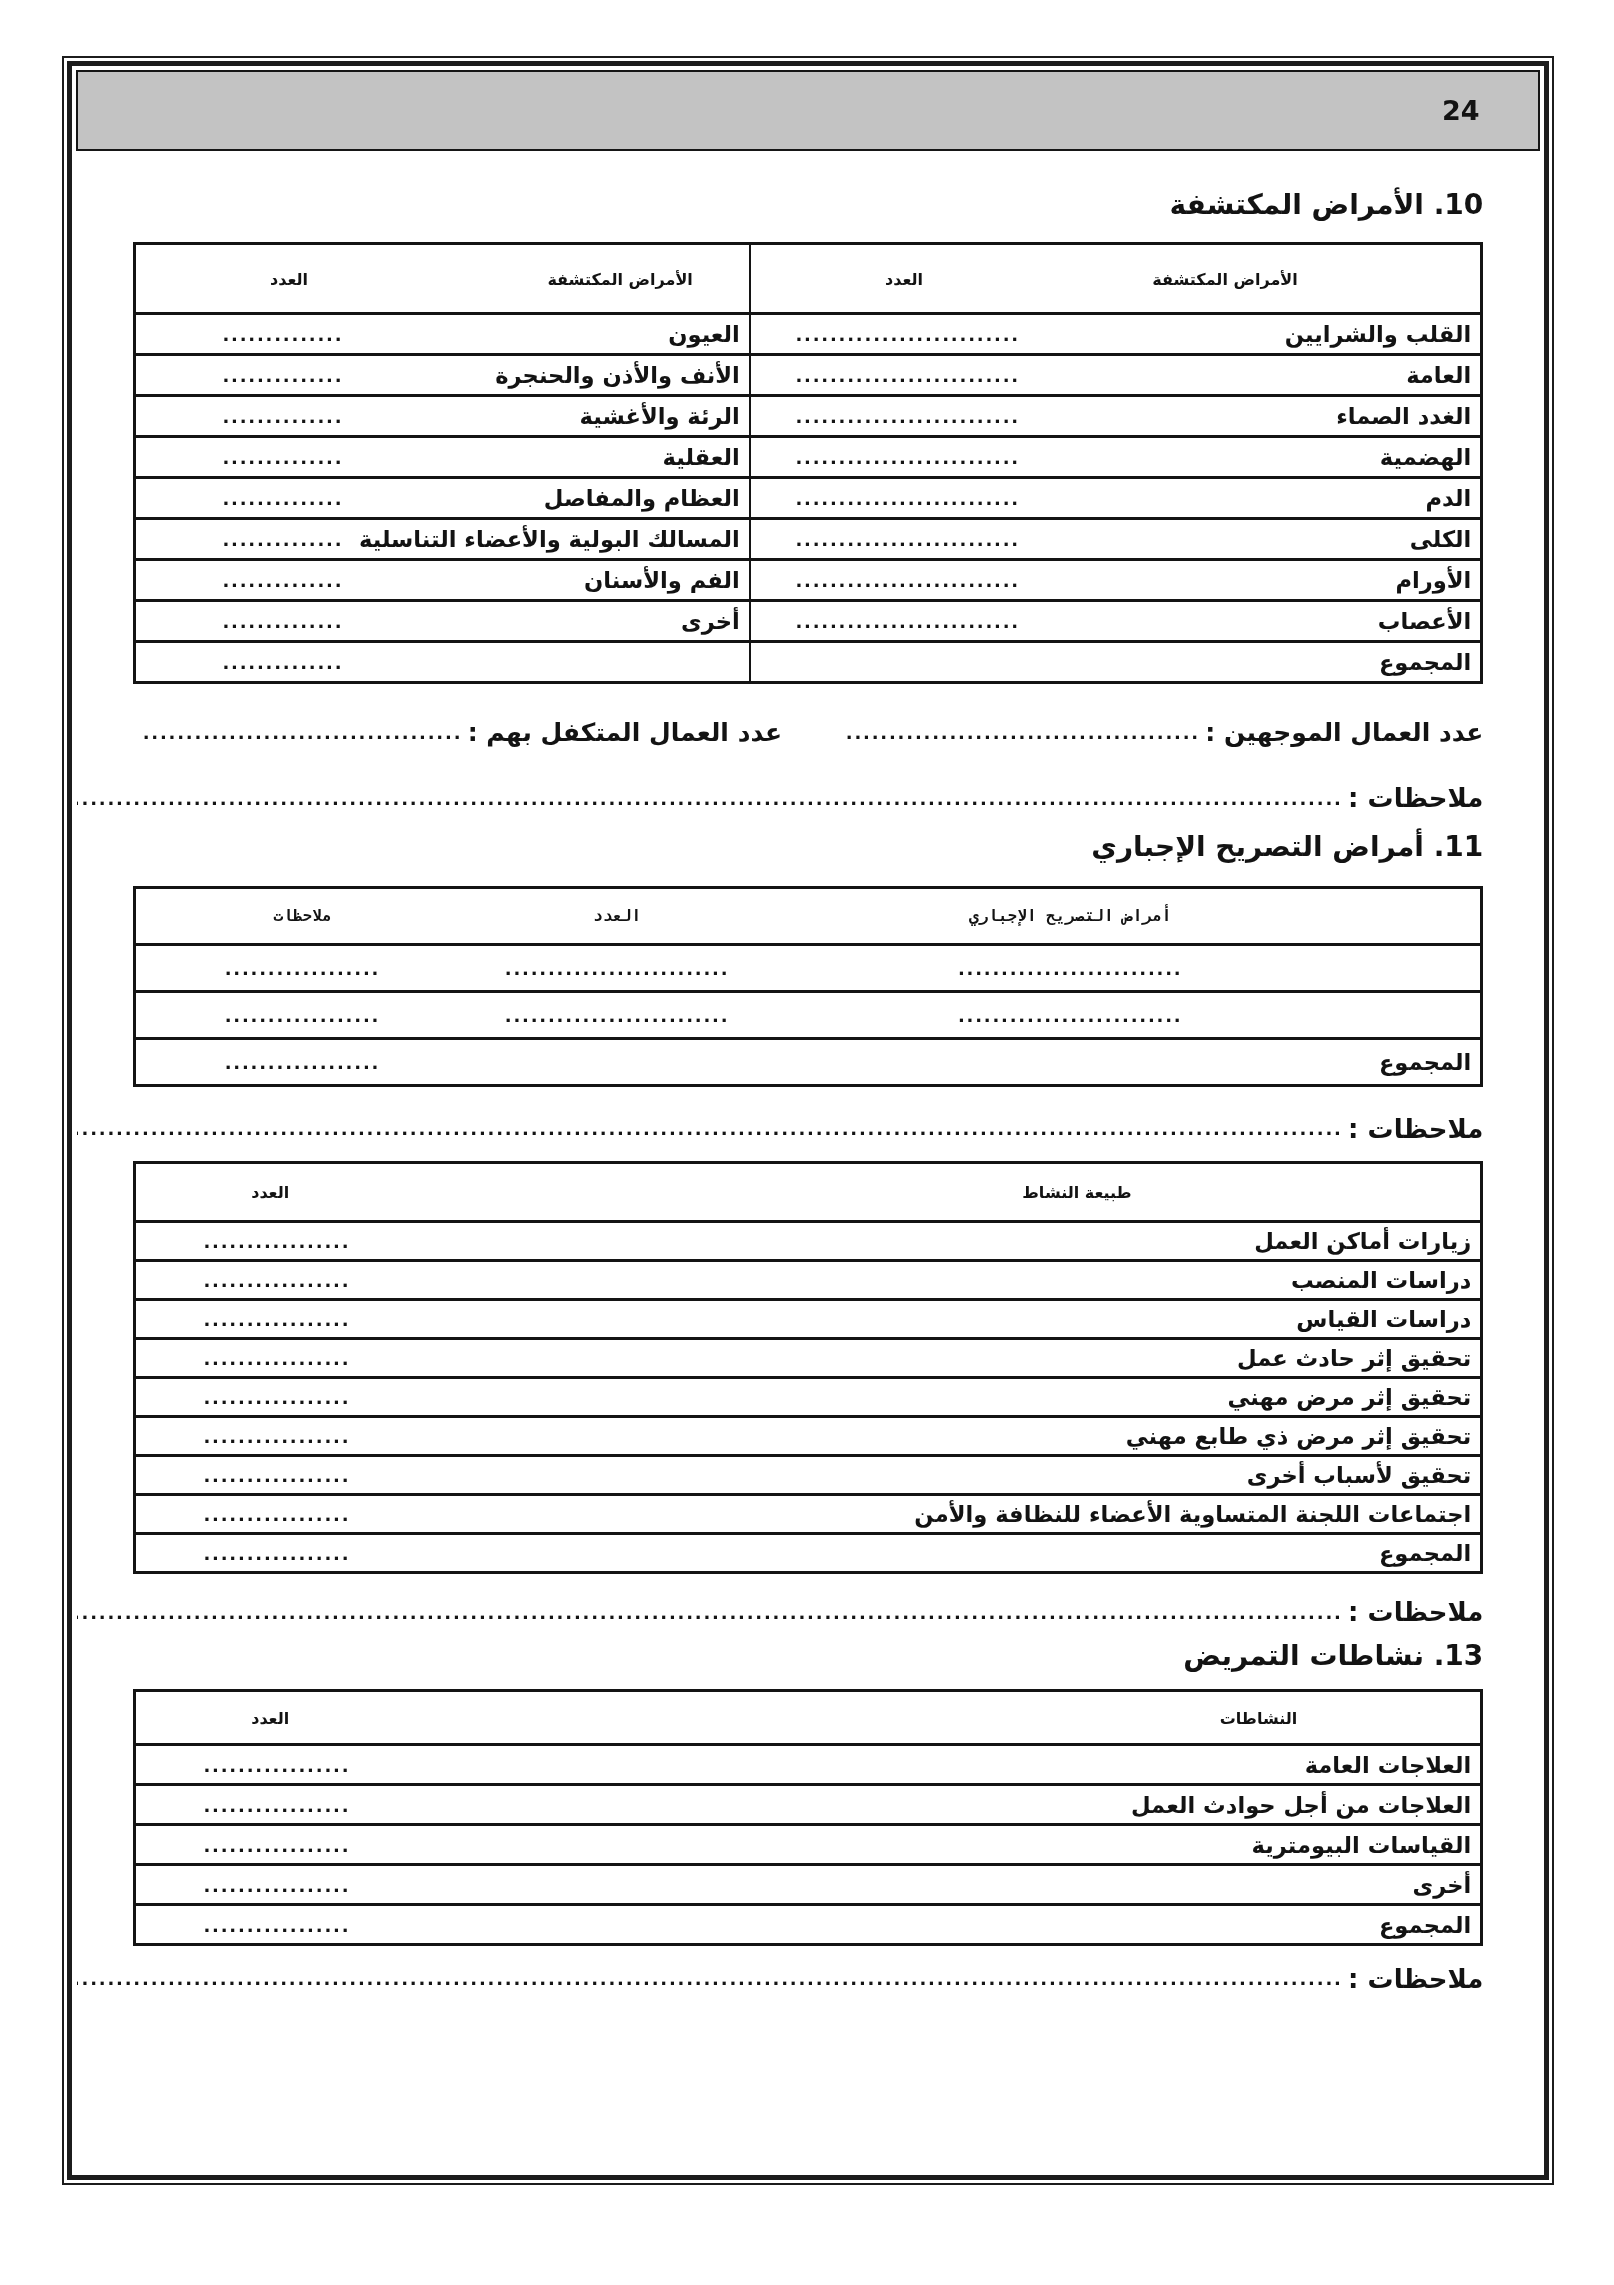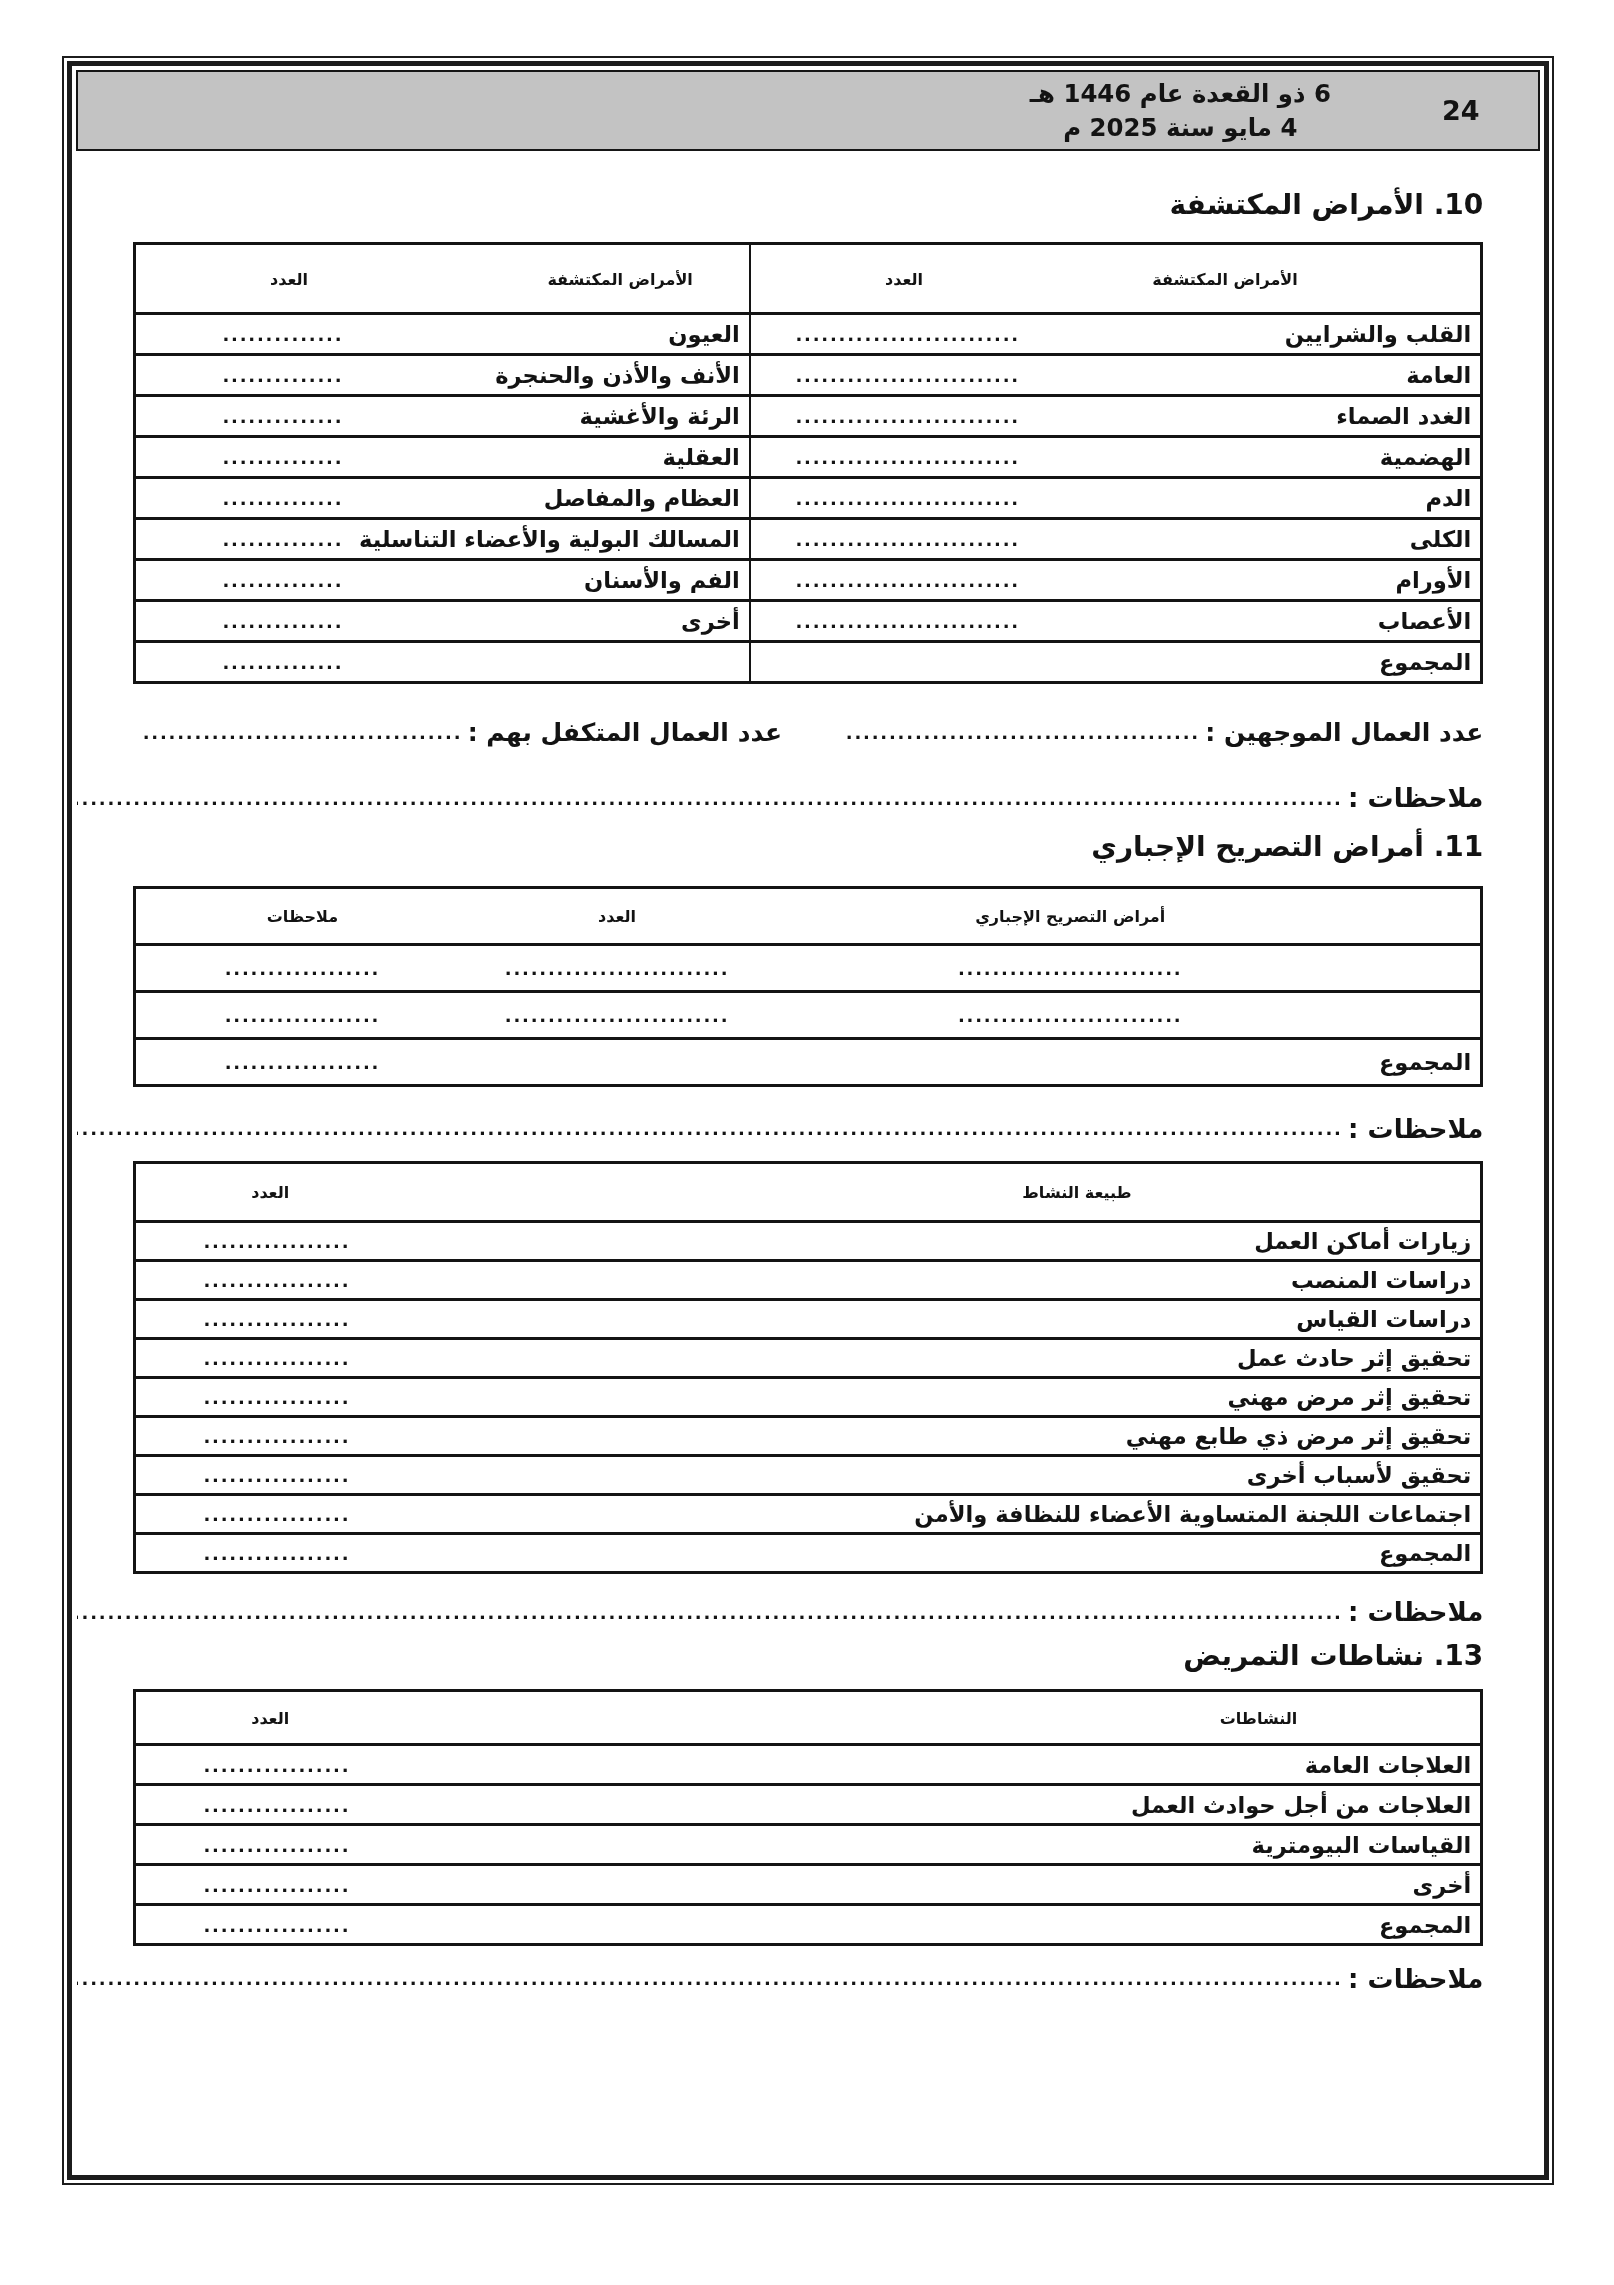--- a/index.html
+++ b/index.html
@@ -40,21 +40,21 @@
   .sec13-title { margin-top: 5.4px; }
   
   .tbl { margin: 18px 61px 0 61px; border: 3.6px solid #141414; background: #fff; }
   .tbl-11 { margin-top: 20px; }
   .tbl-12 { margin-top: 14.5px; }
   .tbl-13 { margin-top: 14.5px; }
   .thead, .trow { position: relative; display: flex; }
   .trow { border-top: 3.6px solid #141414; }
   .t10 .thead { height: 67px; }
   .t10 .trow  { height: 41px; }
-  .t11 .thead { height: 54px; }
+  .t11 .thead { height: 54px; font-family: Liberation Mono, monospace; }
   .t11 .trow  { height: 47px; }
   .t12 .thead { height: 56px; }
   .t12 .trow  { height: 39px; }
   .t13 .thead { height: 51px; }
   .t13 .trow  { height: 40px; }
   .half { position: relative; height: 100%; }
   .half-r { width: 54.4%; border-left: 2.7px solid #141414; }
   .half-l { width: 45.6%; }
   .lbl {
     position: absolute; right: 9px; top: 50%;
@@ -91,24 +91,20 @@
   .nfill { flex: 1; overflow: hidden; font-size: 18px; font-weight: 700; letter-spacing: 1.8px; white-space: nowrap; margin-right: 5.4px; }
 </style>
 </head>
 <body>
 
 <div class="frame">
   <div class="frame-in">
 
     <div class="band">
       <div class="band-page">24</div>
-      <div class="band-dates">
-        <div>6 ذو القعدة عام 1446 هـ</div>
-        <div>4 مايو سنة 2025 م</div>
-      </div>
     </div>
 
     <div class="sec-title">10. الأمراض المكتشفة</div>
 
     <div class="tbl t10">
       <div class="thead">
         <div class="half half-r">
           <span class="hdr r35">الأمراض المكتشفة</span>
           <span class="hdr r79">العدد</span>
         </div>

